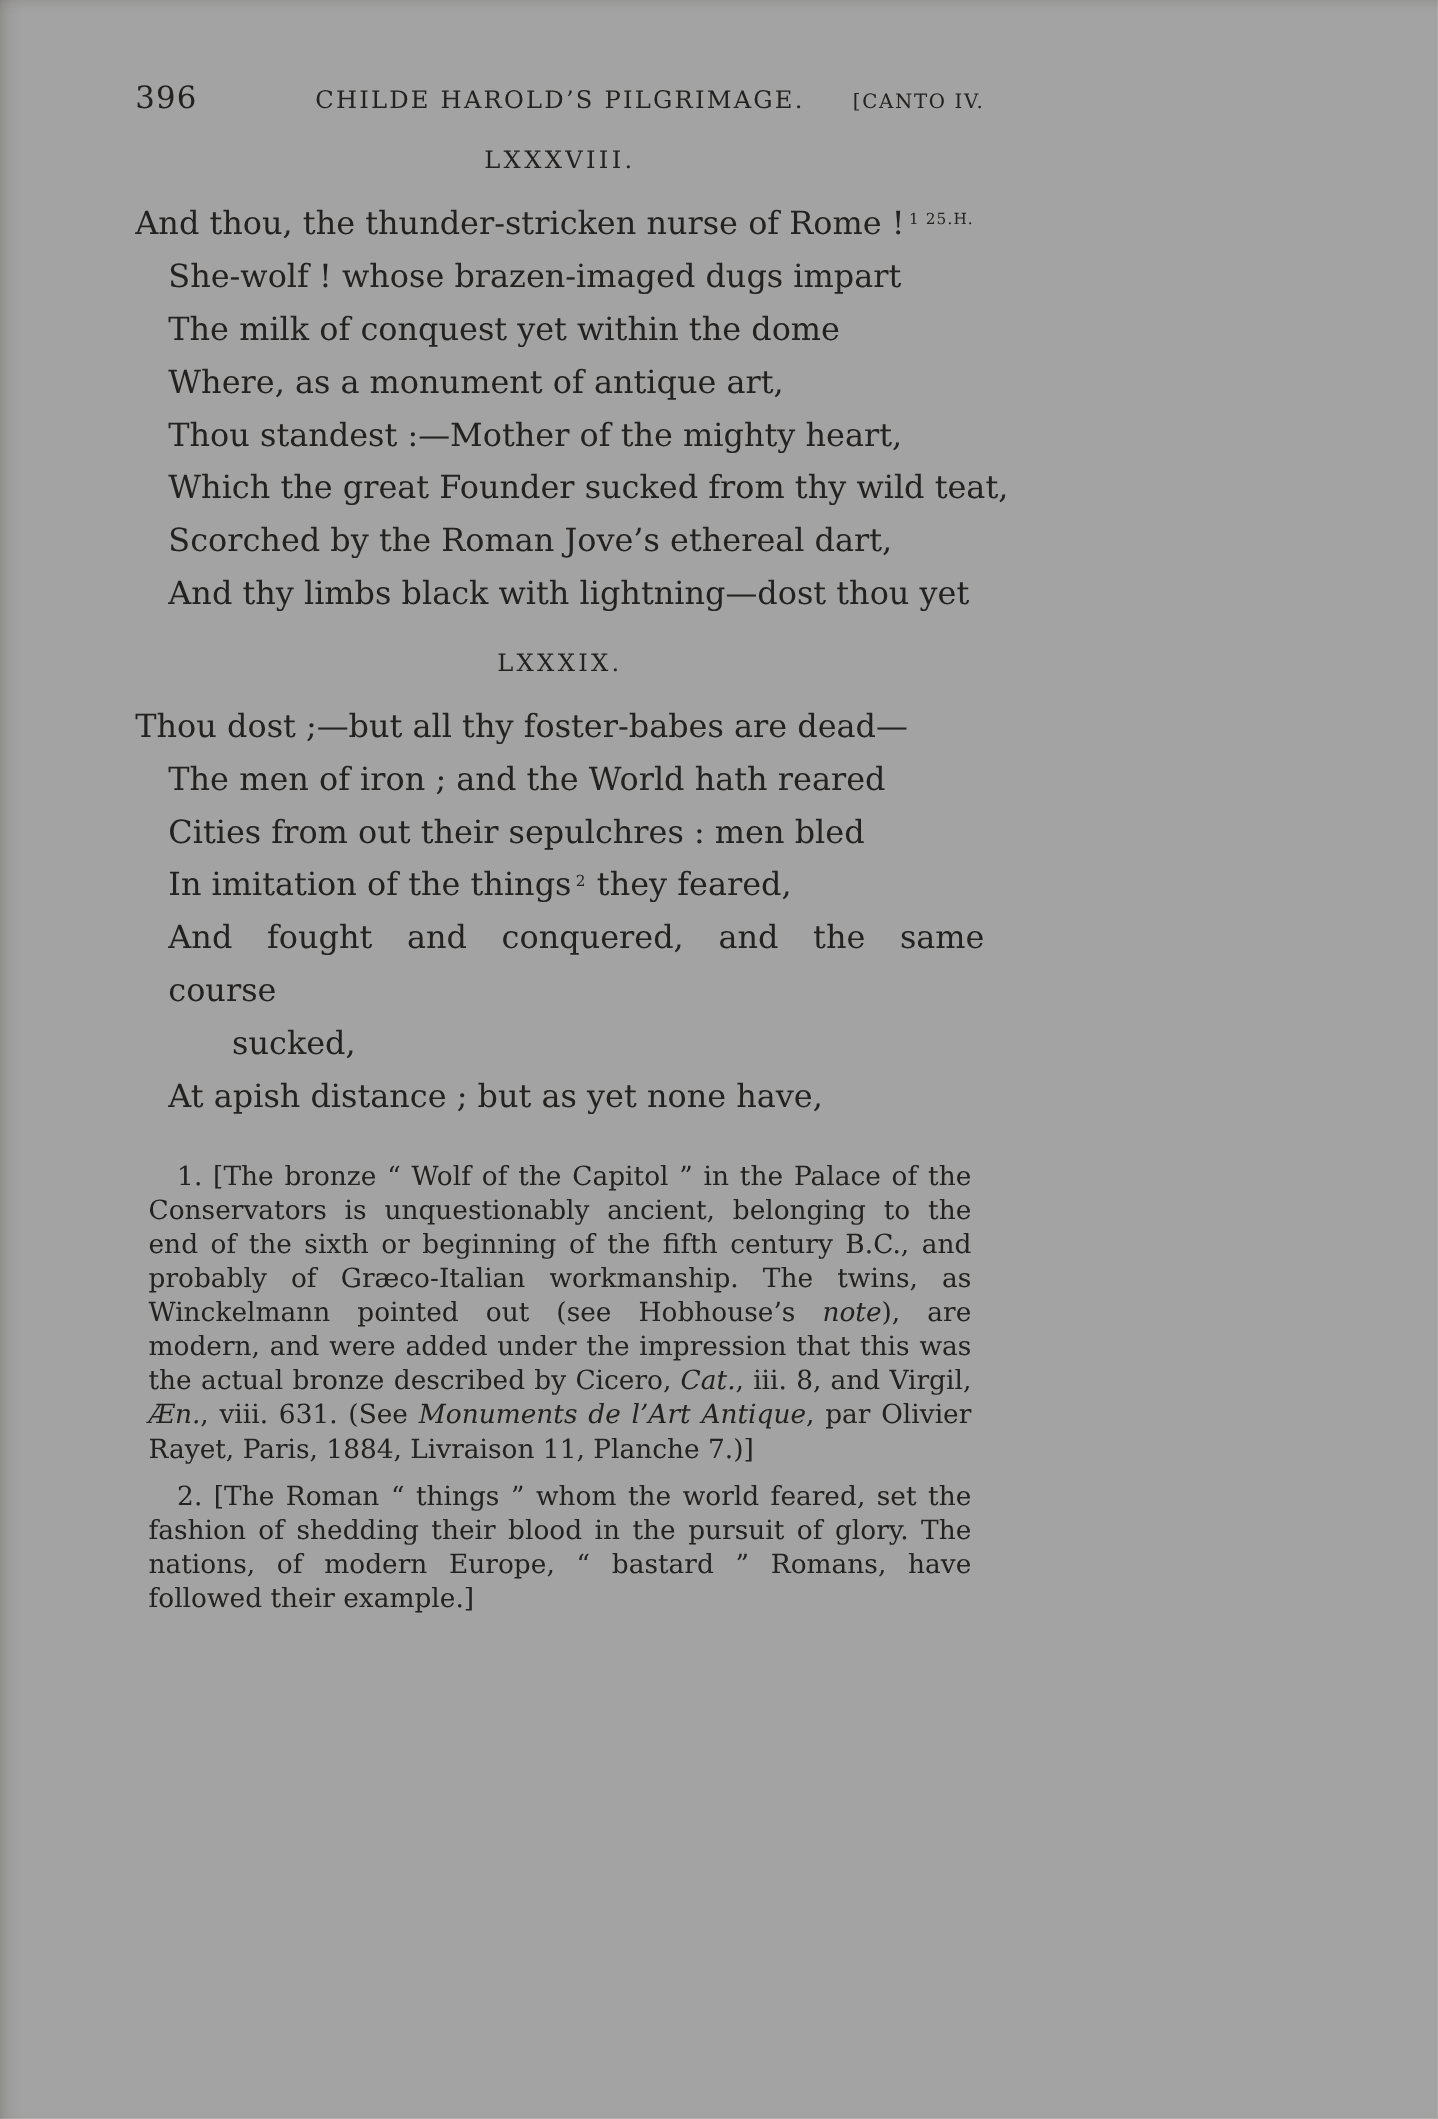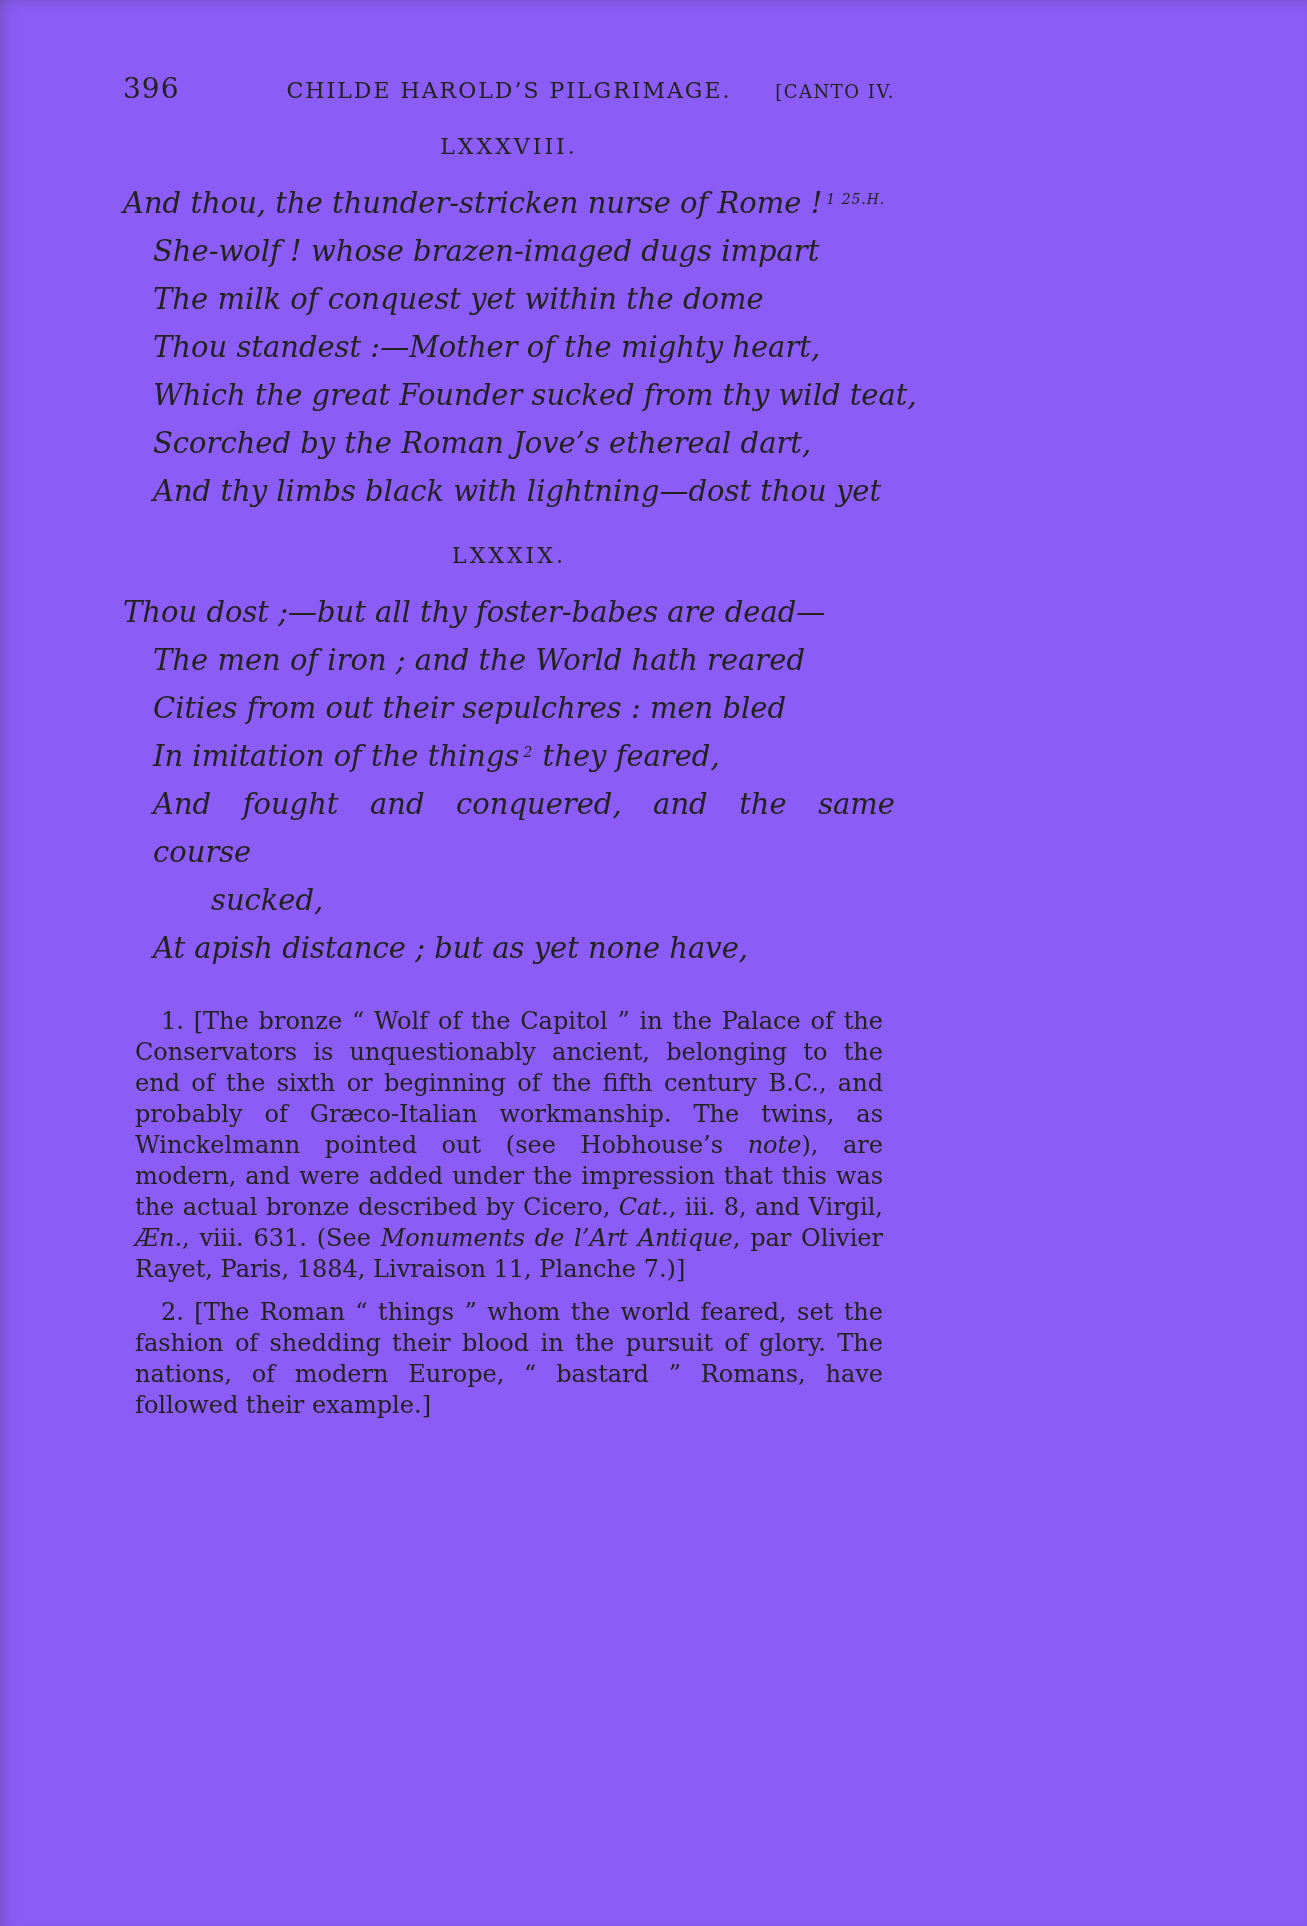--- a/index.html
+++ b/index.html
@@ -5,21 +5,21 @@
   html,body{margin:0;padding:0;}
   body{
     width:1307px;height:1926px;
     background:#e9e7e2;
     font-family:"DejaVu Serif","Liberation Serif",serif;
     color:#232220;
     overflow:hidden;
   }
   .page{
     position:absolute;inset:0;
-    background:#8b5cf6;
+    background:#a3a3a3;
     box-shadow:inset 14px 0 18px -14px rgba(60,55,45,0.35),
                inset 0 10px 14px -12px rgba(60,55,45,0.25);
     padding-left:40px;
   }
   .content{
     position:absolute;left:123px;top:72px;width:772px;
   }
   
   .running-head{
     display:grid;grid-template-columns:1fr auto 1fr;align-items:baseline;
@@ -27,21 +27,21 @@
   }
   .pagenum{justify-self:start;font-size:28px;letter-spacing:1px;}
   .running-title{justify-self:center;font-size:22px;letter-spacing:2px;}
   .canto{justify-self:end;font-size:18px;letter-spacing:1.5px;}
   
   .stanza-heading{
     margin:28px 0 20px;text-align:center;
     font-size:22px;letter-spacing:3px;
   }
   .poem-line{
-    font-size:29px;line-height:48px;white-space:nowrap;font-style:italic;
+    font-size:29px;line-height:48px;white-space:nowrap;
   }
   .indent-0{padding-left:0;}
   .indent-1{padding-left:30px;}
   .indent-2{padding-left:88px;}
   .justify{
     white-space:normal;
     text-align:justify;
     text-align-last:justify;
     word-spacing:0.38em;
   }
@@ -68,20 +68,21 @@
       <span class="running-title">CHILDE HAROLD’S PILGRIMAGE.</span>
       <span class="canto">[CANTO IV.</span>
     </header>
 
     <main id="stanzas">
         <section class="stanza">
           <div class="stanza-heading">LXXXVIII.</div>
           <div class="poem-line indent-0"><span>And thou, the thunder-stricken nurse of Rome !</span><sup>1 25.H.</sup></div>
           <div class="poem-line indent-1"><span>She-wolf ! whose brazen-imaged dugs impart</span></div>
           <div class="poem-line indent-1"><span>The milk of conquest yet within the dome</span></div>
+          <div class="poem-line indent-1"><span>Where, as a monument of antique art,</span></div>
           <div class="poem-line indent-1"><span>Thou standest :—Mother of the mighty heart,</span></div>
           <div class="poem-line indent-1"><span>Which the great Founder sucked from thy wild teat,</span></div>
           <div class="poem-line indent-1"><span>Scorched by the Roman Jove’s ethereal dart,</span></div>
           <div class="poem-line indent-1"><span>And thy limbs black with lightning—dost thou yet</span></div>
         </section>
         <section class="stanza">
           <div class="stanza-heading">LXXXIX.</div>
           <div class="poem-line indent-0"><span>Thou dost ;—but all thy foster-babes are dead—</span></div>
           <div class="poem-line indent-1"><span>The men of iron ; and the World hath reared</span></div>
           <div class="poem-line indent-1"><span>Cities from out their sepulchres : men bled</span></div>

